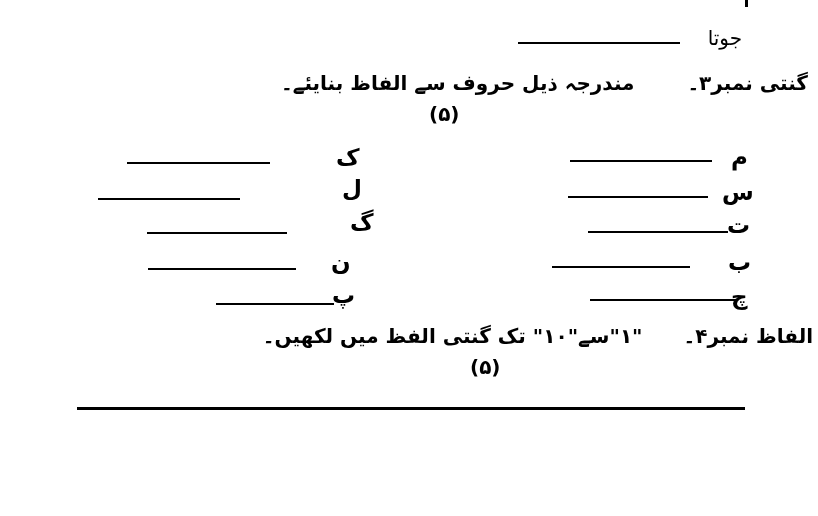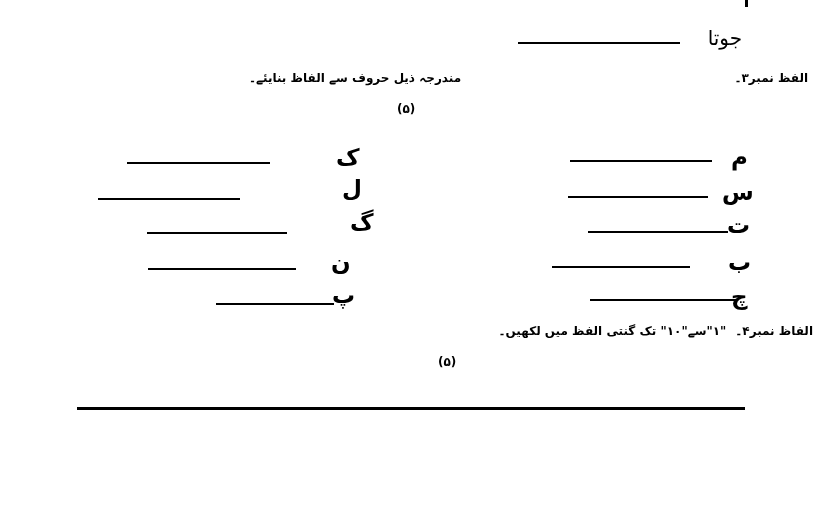--- a/index.html
+++ b/index.html
@@ -13,21 +13,21 @@
     color: #000000;
   }
   .txt {
     position: absolute;
     white-space: nowrap;
     direction: rtl;
     unicode-bidi: embed;
     line-height: 1.15;
   }
   .bold { font-weight: 700; }
-  .qsize { font-size: 12px; }
+  .qsize { font-size: 20px; margin-left: 32px; }
   .letter { font-size: 23px; font-weight: 700; line-height: 1; }
   .blank {
     position: absolute;
     height: 2px;
     background: #000000;
   }
   .rule {
     position: absolute;
     height: 3px;
     background: #000000;
@@ -47,21 +47,21 @@
 </head>
 <body>
 
 <div class="page">
 
   <div class="frag" style="left:745px; top:0; width:3px; height:7px;"></div>
 
   <span class="txt" style="right:76px; top:27px; font-size:20px;">جوتا</span>
   <div class="blank" style="left:518px; top:42px; width:162px;"></div>
 
-  <span class="txt bold qsize" style="right:10px; top:72px;">الفظ نمبر۳۔</span>
+  <span class="txt bold qsize" style="right:10px; top:72px;">گنتی نمبر۳۔</span>
   <span class="txt bold qsize" style="left:249px; top:72px;">مندرجہ ذیل حروف سے الفاظ بنایئے۔</span>
   <span class="txt bold qsize" style="left:397px; top:103px;">(۵)</span>
 
   <span class="txt letter" style="left:731px; top:146px;">م</span>
   <div class="blank" style="left:570px; top:160px; width:142px;"></div>
   <span class="txt letter" style="left:336px; top:146px;">ک</span>
   <div class="blank" style="left:127px; top:162px; width:143px;"></div>
 
   <span class="txt letter" style="left:722px; top:181px;">س</span>
   <div class="blank" style="left:568px; top:196px; width:140px;"></div>

